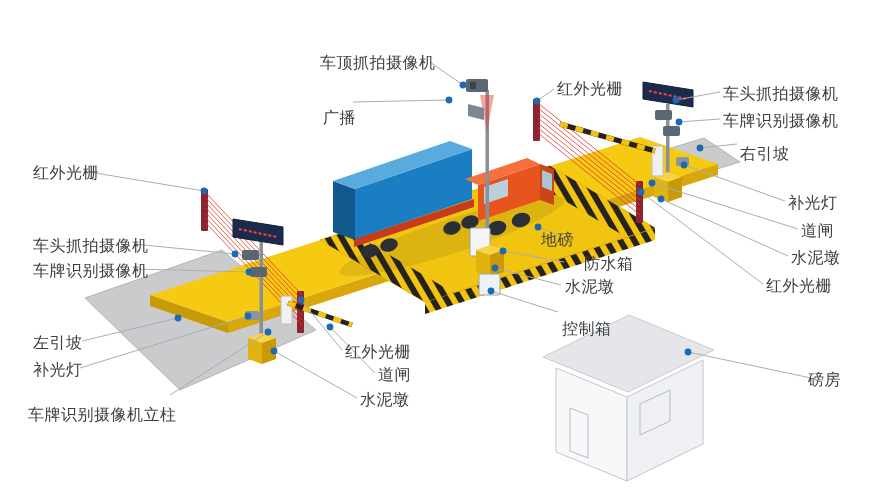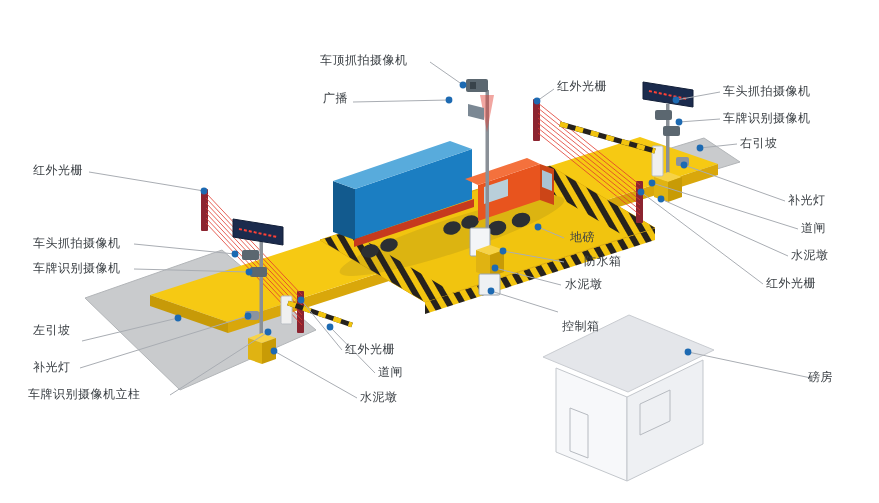--- a/index.html
+++ b/index.html
@@ -4,21 +4,21 @@
 <style>
   * { margin:0; padding:0; box-sizing:border-box; }
   html,body { background:#ffffff; }
   body {
     width:879px; height:503px; position:relative; overflow:hidden;
     font-family:"DejaVu Sans","Liberation Sans",sans-serif;
   }
   #app { position:absolute; inset:0; width:879px; height:503px; }
   svg.scene { position:absolute; left:0; top:0; }
   .lbl {
-    position:absolute; font-size:12px; line-height:1.15; color:#3a3f44;
+    position:absolute; font-size:16px; line-height:1.15; color:#3a3f44;
     white-space:nowrap; letter-spacing:0.5px;
   }
   .leader { stroke:var(--leader-line,#a9adb3); stroke-width:1; fill:none; }
   .dot    { fill:var(--accent-dot,#1d6ab2); }
 </style>
 </head>
 <body>
 
 <div id="app">
 
@@ -209,36 +209,36 @@
       <circle class="dot" cx="274" cy="351" r="3.4"></circle>
       <circle class="dot" cx="538" cy="227" r="3.4"></circle>
       <circle class="dot" cx="503" cy="251" r="3.4"></circle>
       <circle class="dot" cx="495" cy="268" r="3.4"></circle>
       <circle class="dot" cx="491" cy="291" r="3.4"></circle>
       <circle class="dot" cx="688" cy="352" r="3.4"></circle>
     </g>
   </svg>
 
   <span class="lbl" style="left:320px;top:54px">车顶抓拍摄像机</span>
-  <span class="lbl" style="left:323px;top:92px">广播</span>
+  <span class="lbl" style="left:323px;top:109px">广播</span>
   <span class="lbl" style="left:557px;top:80px">红外光栅</span>
   <span class="lbl" style="left:723px;top:85px">车头抓拍摄像机</span>
   <span class="lbl" style="left:723px;top:112px">车牌识别摄像机</span>
-  <span class="lbl" style="left:740px;top:137px">右引坡</span>
+  <span class="lbl" style="left:740px;top:145px">右引坡</span>
   <span class="lbl" style="left:788px;top:194px">补光灯</span>
   <span class="lbl" style="left:801px;top:222px">道闸</span>
   <span class="lbl" style="left:791px;top:249px">水泥墩</span>
   <span class="lbl" style="left:766px;top:277px">红外光栅</span>
   <span class="lbl" style="left:33px;top:164px">红外光栅</span>
   <span class="lbl" style="left:33px;top:237px">车头抓拍摄像机</span>
   <span class="lbl" style="left:33px;top:262px">车牌识别摄像机</span>
-  <span class="lbl" style="left:33px;top:324px">左引坡</span>
+  <span class="lbl" style="left:33px;top:334px">左引坡</span>
   <span class="lbl" style="left:33px;top:361px">补光灯</span>
-  <span class="lbl" style="left:28px;top:388px">车牌识别摄像机立柱</span>
+  <span class="lbl" style="left:28px;top:406px">车牌识别摄像机立柱</span>
   <span class="lbl" style="left:345px;top:343px">红外光栅</span>
   <span class="lbl" style="left:378px;top:366px">道闸</span>
   <span class="lbl" style="left:360px;top:391px">水泥墩</span>
-  <span class="lbl" style="left:570px;top:231px">地磅</span>
+  <span class="lbl" style="left:541px;top:231px">地磅</span>
   <span class="lbl" style="left:584px;top:255px">防水箱</span>
   <span class="lbl" style="left:565px;top:278px">水泥墩</span>
   <span class="lbl" style="left:562px;top:320px">控制箱</span>
   <span class="lbl" style="left:808px;top:371px">磅房</span>
 </div>
 
 </body></html>

